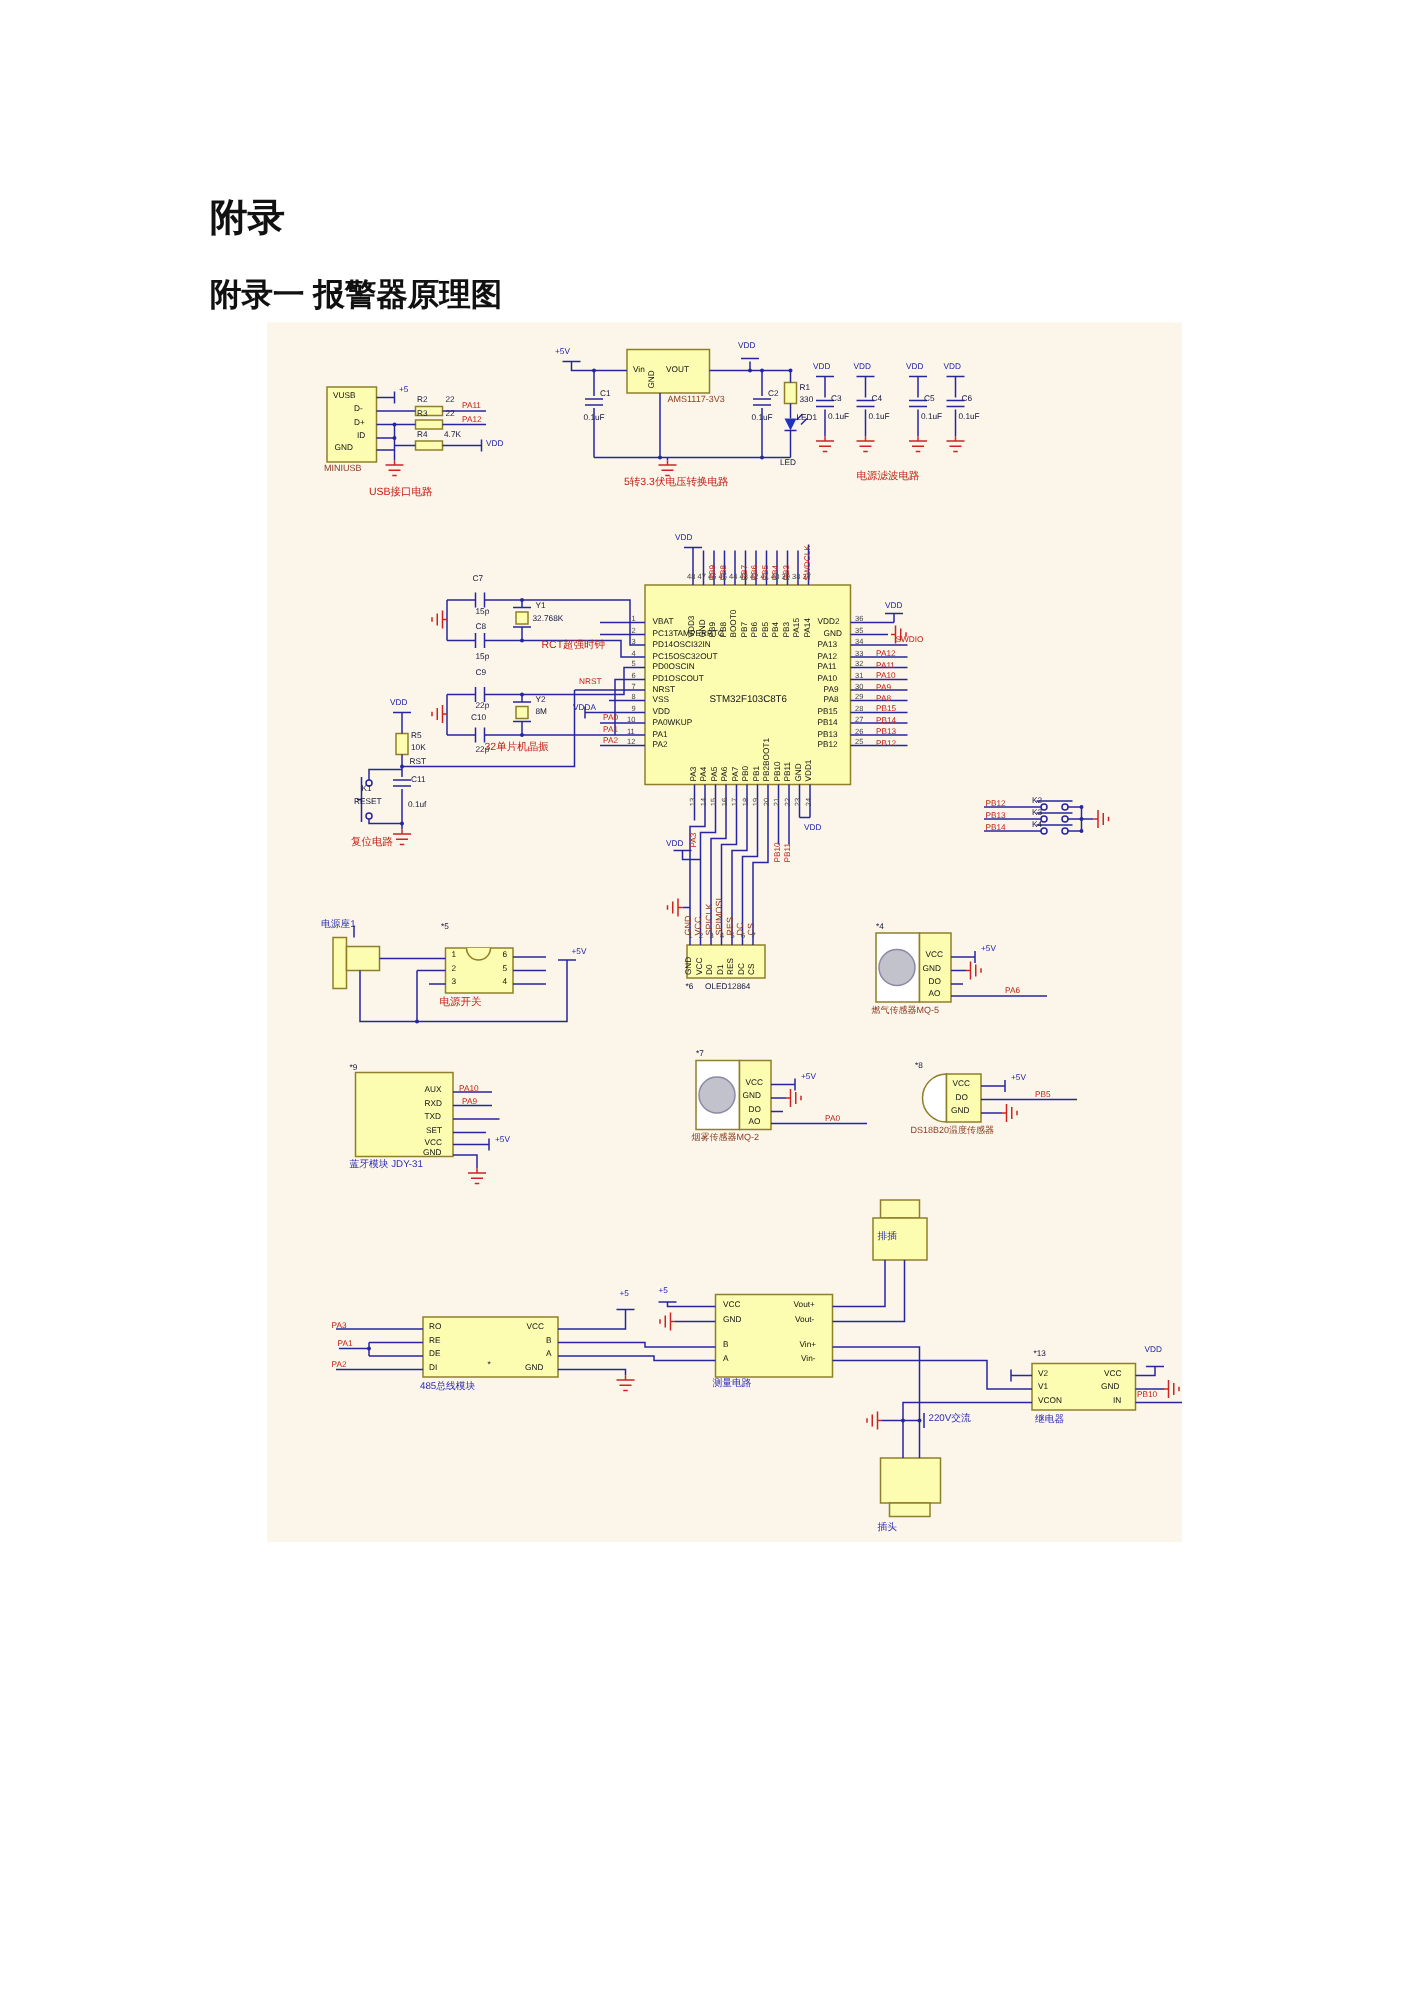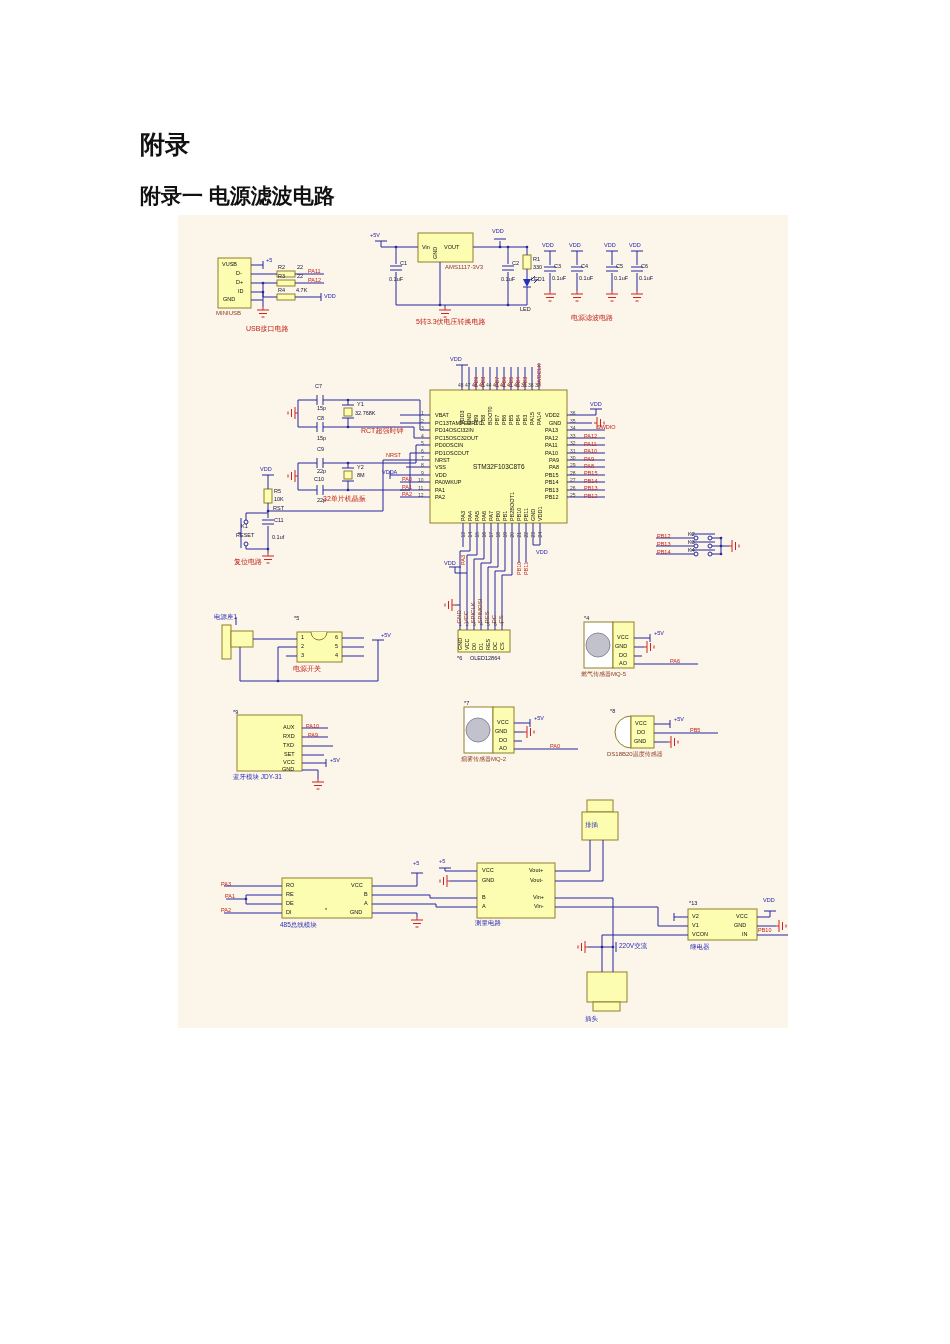--- a/index.html
+++ b/index.html
@@ -29,21 +29,21 @@
   .comp{fill:var(--fill);stroke:var(--border);stroke-width:1;}
   .white{fill:#ffffff;stroke:var(--border);stroke-width:1;}
   .dot{fill:var(--wire);}
   .gnd{stroke:var(--gnd);fill:none;stroke-width:1;}
   .sensor{fill:#c2c2cc;stroke:#8a8aa6;stroke-width:1;}
 </style>
 </head>
 <body>
 
 <h1 class="h1">附录</h1>
-<h2 class="h2">附录一  电源滤波电路</h2>
+<h2 class="h2">附录一  报警器原理图</h2>
 
 <div class="schem">
   <svg width="610" height="813" viewBox="0 0 610 813">
     <defs>
       <g id="gsym">
         <path class="gnd" d="M0,0 V3 M-6,3 H6 M-4,6.5 H4 M-1.5,10 H1.5"></path>
       </g>
     </defs>
 
     <rect class="comp" x="40" y="43" width="33" height="50"></rect>

